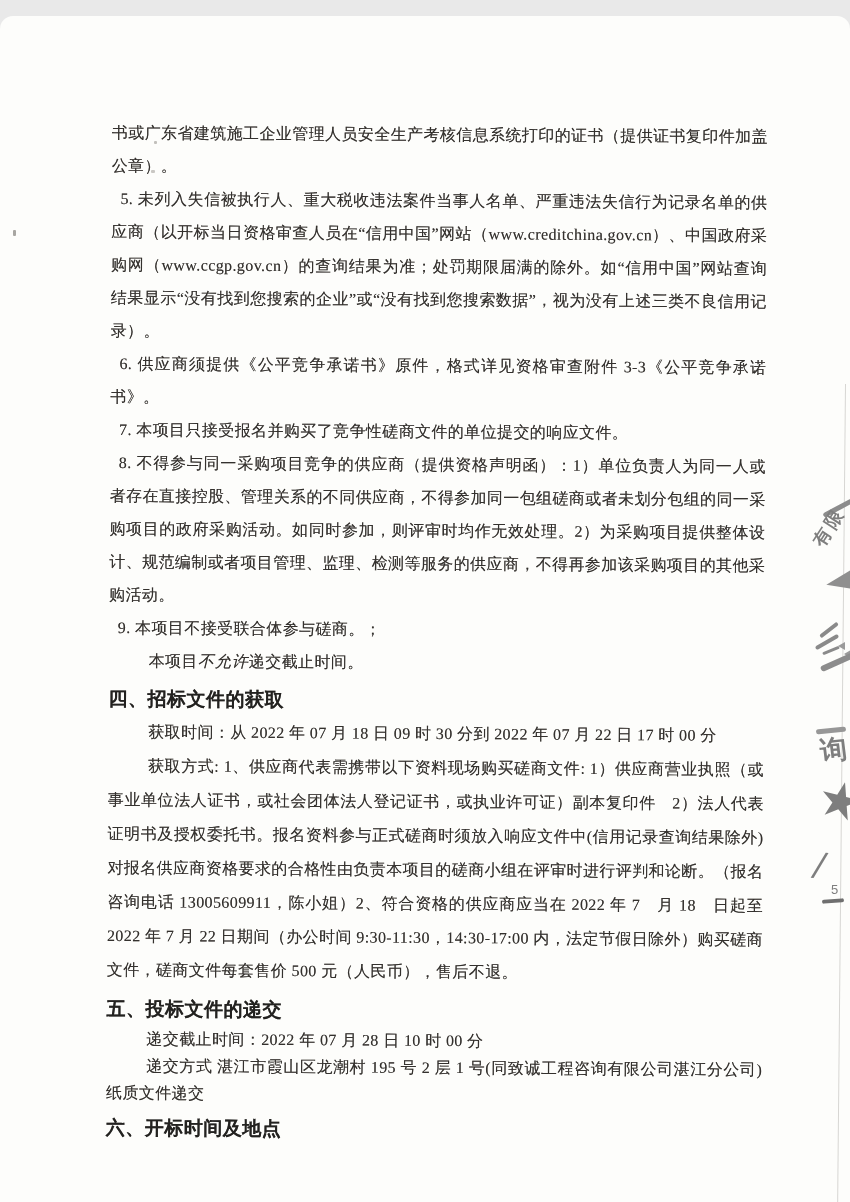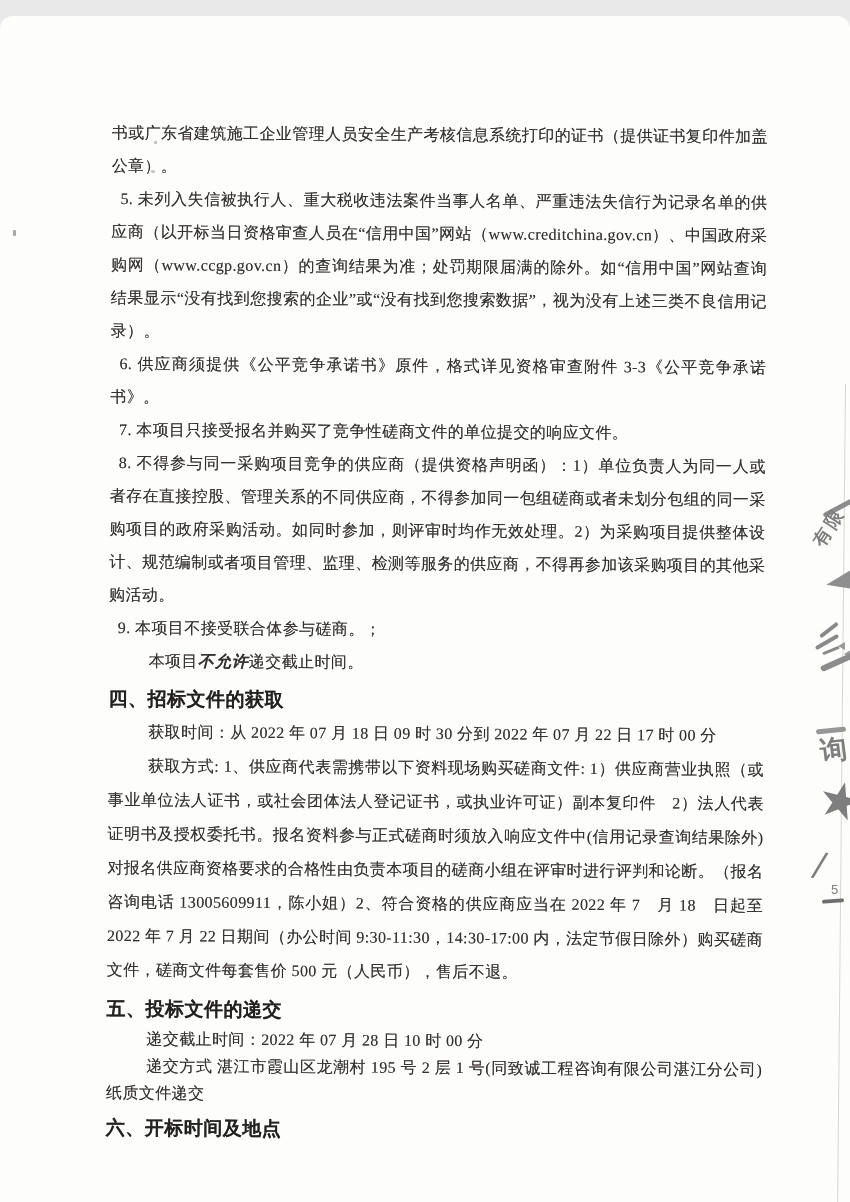--- a/index.html
+++ b/index.html
@@ -23,21 +23,21 @@
     margin:0;
     font-size:16px;
     line-height:33px;
     letter-spacing:0.4px;
     text-align:justify;
     overflow-wrap:break-word;
     text-shadow:0 0 0.6px rgba(50,46,42,0.55);
   }
   .item{text-indent:9px;}
   .note{margin-left:40px;}
-  .note em{font-style:italic;letter-spacing:1px;font-weight:bold;}
+  .note em{font-style:italic;letter-spacing:1px;}
   .p-indent{text-indent:40px;}
   .s4{line-height:34px;}
   .s5{line-height:27px;}
   h2.sec{
     margin:5px 0 0 0;
     font-family:"Liberation Sans", sans-serif;
     font-weight:bold;
     font-size:19px;
     line-height:33px;
     color:#232220;

